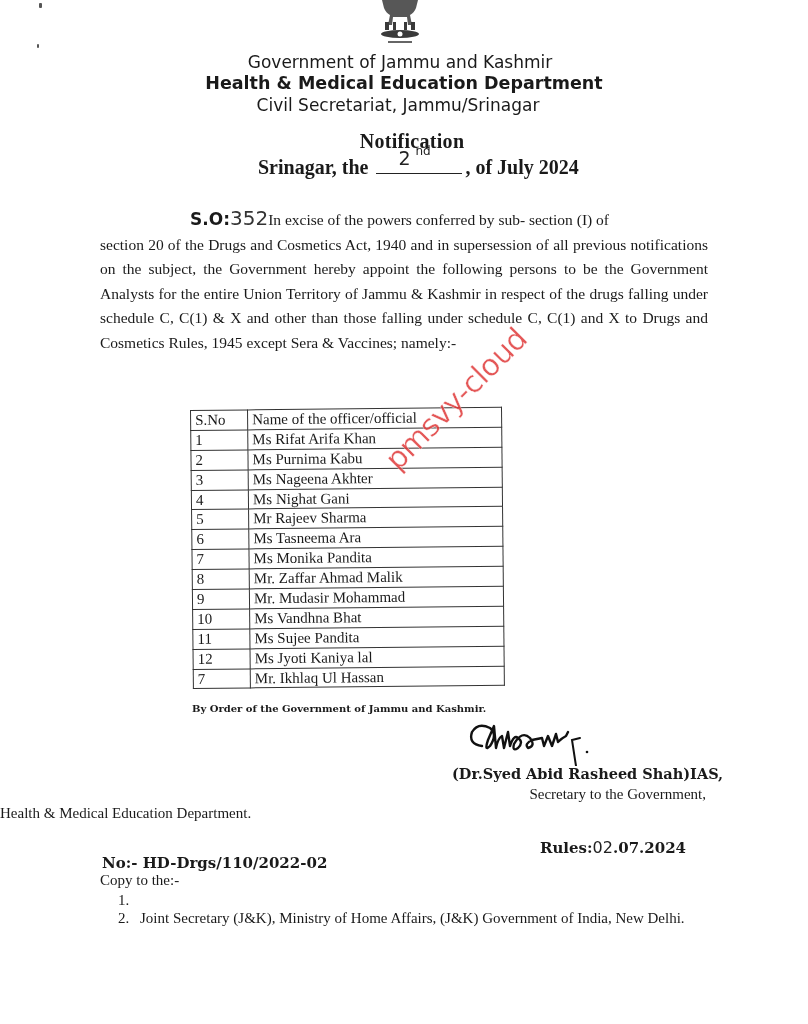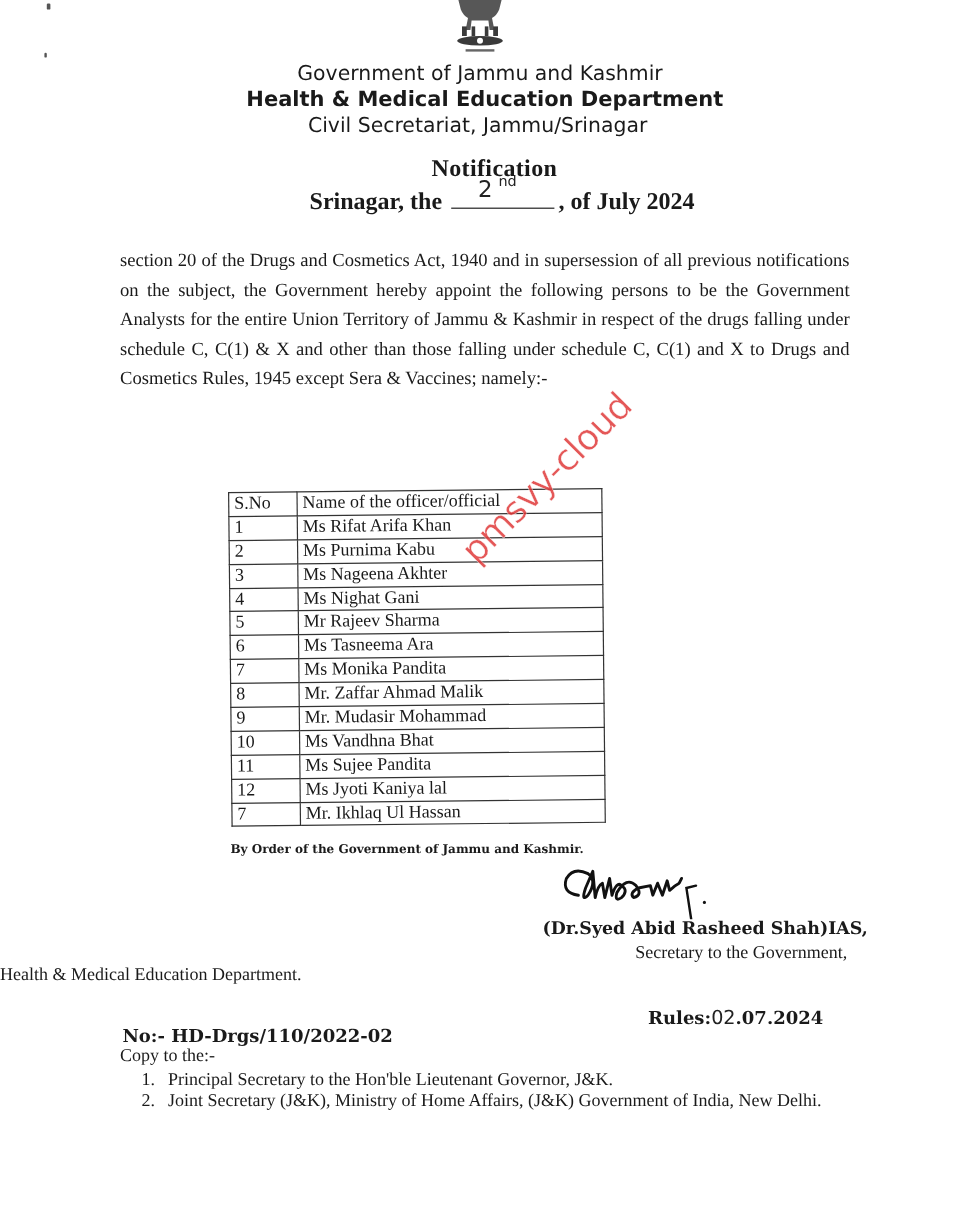--- a/index.html
+++ b/index.html
@@ -84,20 +84,23 @@
 
 <div id="date-line" class="abs serif">
   <span>Srinagar, the</span>
   <span class="blank">
     <span id="blank-day-val" class="hand">2</span>
     <span id="blank-day-sup" class="hand">nd</span>
   </span><span>, of July 2024</span>
 </div>
 
 <div id="body-para" class="abs serif">
+  <div class="first">
+    <span id="so-label">S.O:</span><span id="so-num">352</span><span>In excise of the powers conferred by sub- section (I) of</span>
+  </div>
   <div>section 20 of the Drugs and Cosmetics Act, 1940 and in supersession of all previous notifications on the subject, the Government hereby appoint the following persons to be the Government Analysts for the entire Union Territory of Jammu &amp; Kashmir in respect of the drugs falling under schedule C, C(1) &amp; X and other than those falling under schedule C, C(1) and X to Drugs and Cosmetics Rules, 1945 except Sera &amp; Vaccines; namely:-</div>
 </div>
 
 <table id="officer-table" class="abs serif">
   <thead>
     <tr>
       <th class="c1">S.No</th>
       <th>Name of the officer/official</th>
     </tr>
   </thead>
@@ -176,19 +179,18 @@
 <div id="dated" class="abs">
   <span>Rules:</span><span class="hand">02</span><span>.07.2024</span>
 </div>
 
 <div id="ref-no" class="abs">No:- HD-Drgs/110/2022-02</div>
 <div id="copy-to" class="abs serif">Copy to the:-</div>
 
 <ul id="copy-list" class="abs serif">
   <li>
     <span class="num">1.</span>
-    <span>Principal Secretary to the Hon'ble Lieutenant Governor, J&amp;K.</span>
   </li>
   <li>
     <span class="num">2.</span>
     <span>Joint Secretary (J&amp;K), Ministry of Home Affairs, (J&amp;K) Government of India, New Delhi.</span>
   </li>
 </ul>
 
 </body></html>

